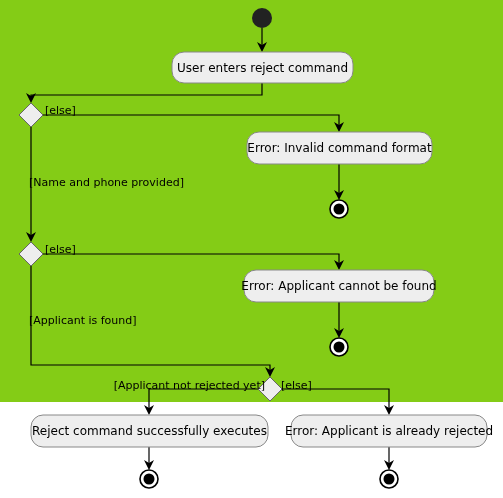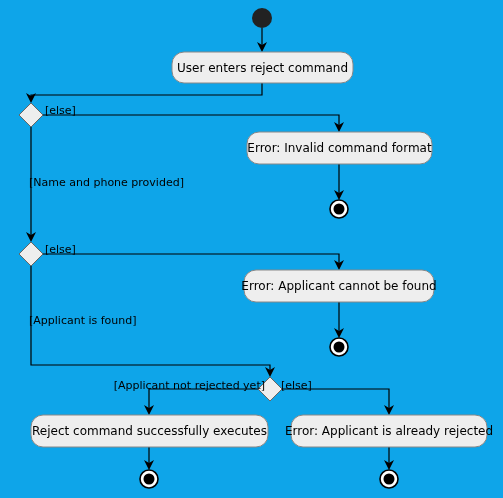--- a/index.html
+++ b/index.html
@@ -9,22 +9,22 @@
   }
   body {
     width: 503px;
     height: 498px;
     font-family: "DejaVu Sans", sans-serif;
     overflow: hidden;
   }
   #diagram-root {
     position: relative;
     width: 503px;
-    height: 498px;
-    background: #0ea5e9;
+    height: 402px;
+    background: #84cc16;
   }
   svg#activity-diagram {
     display: block;
     width: 503px;
     height: 498px;
   }
   .node-text {
     font-family: "DejaVu Sans", sans-serif;
     font-size: 12px;
     fill: #000000;

